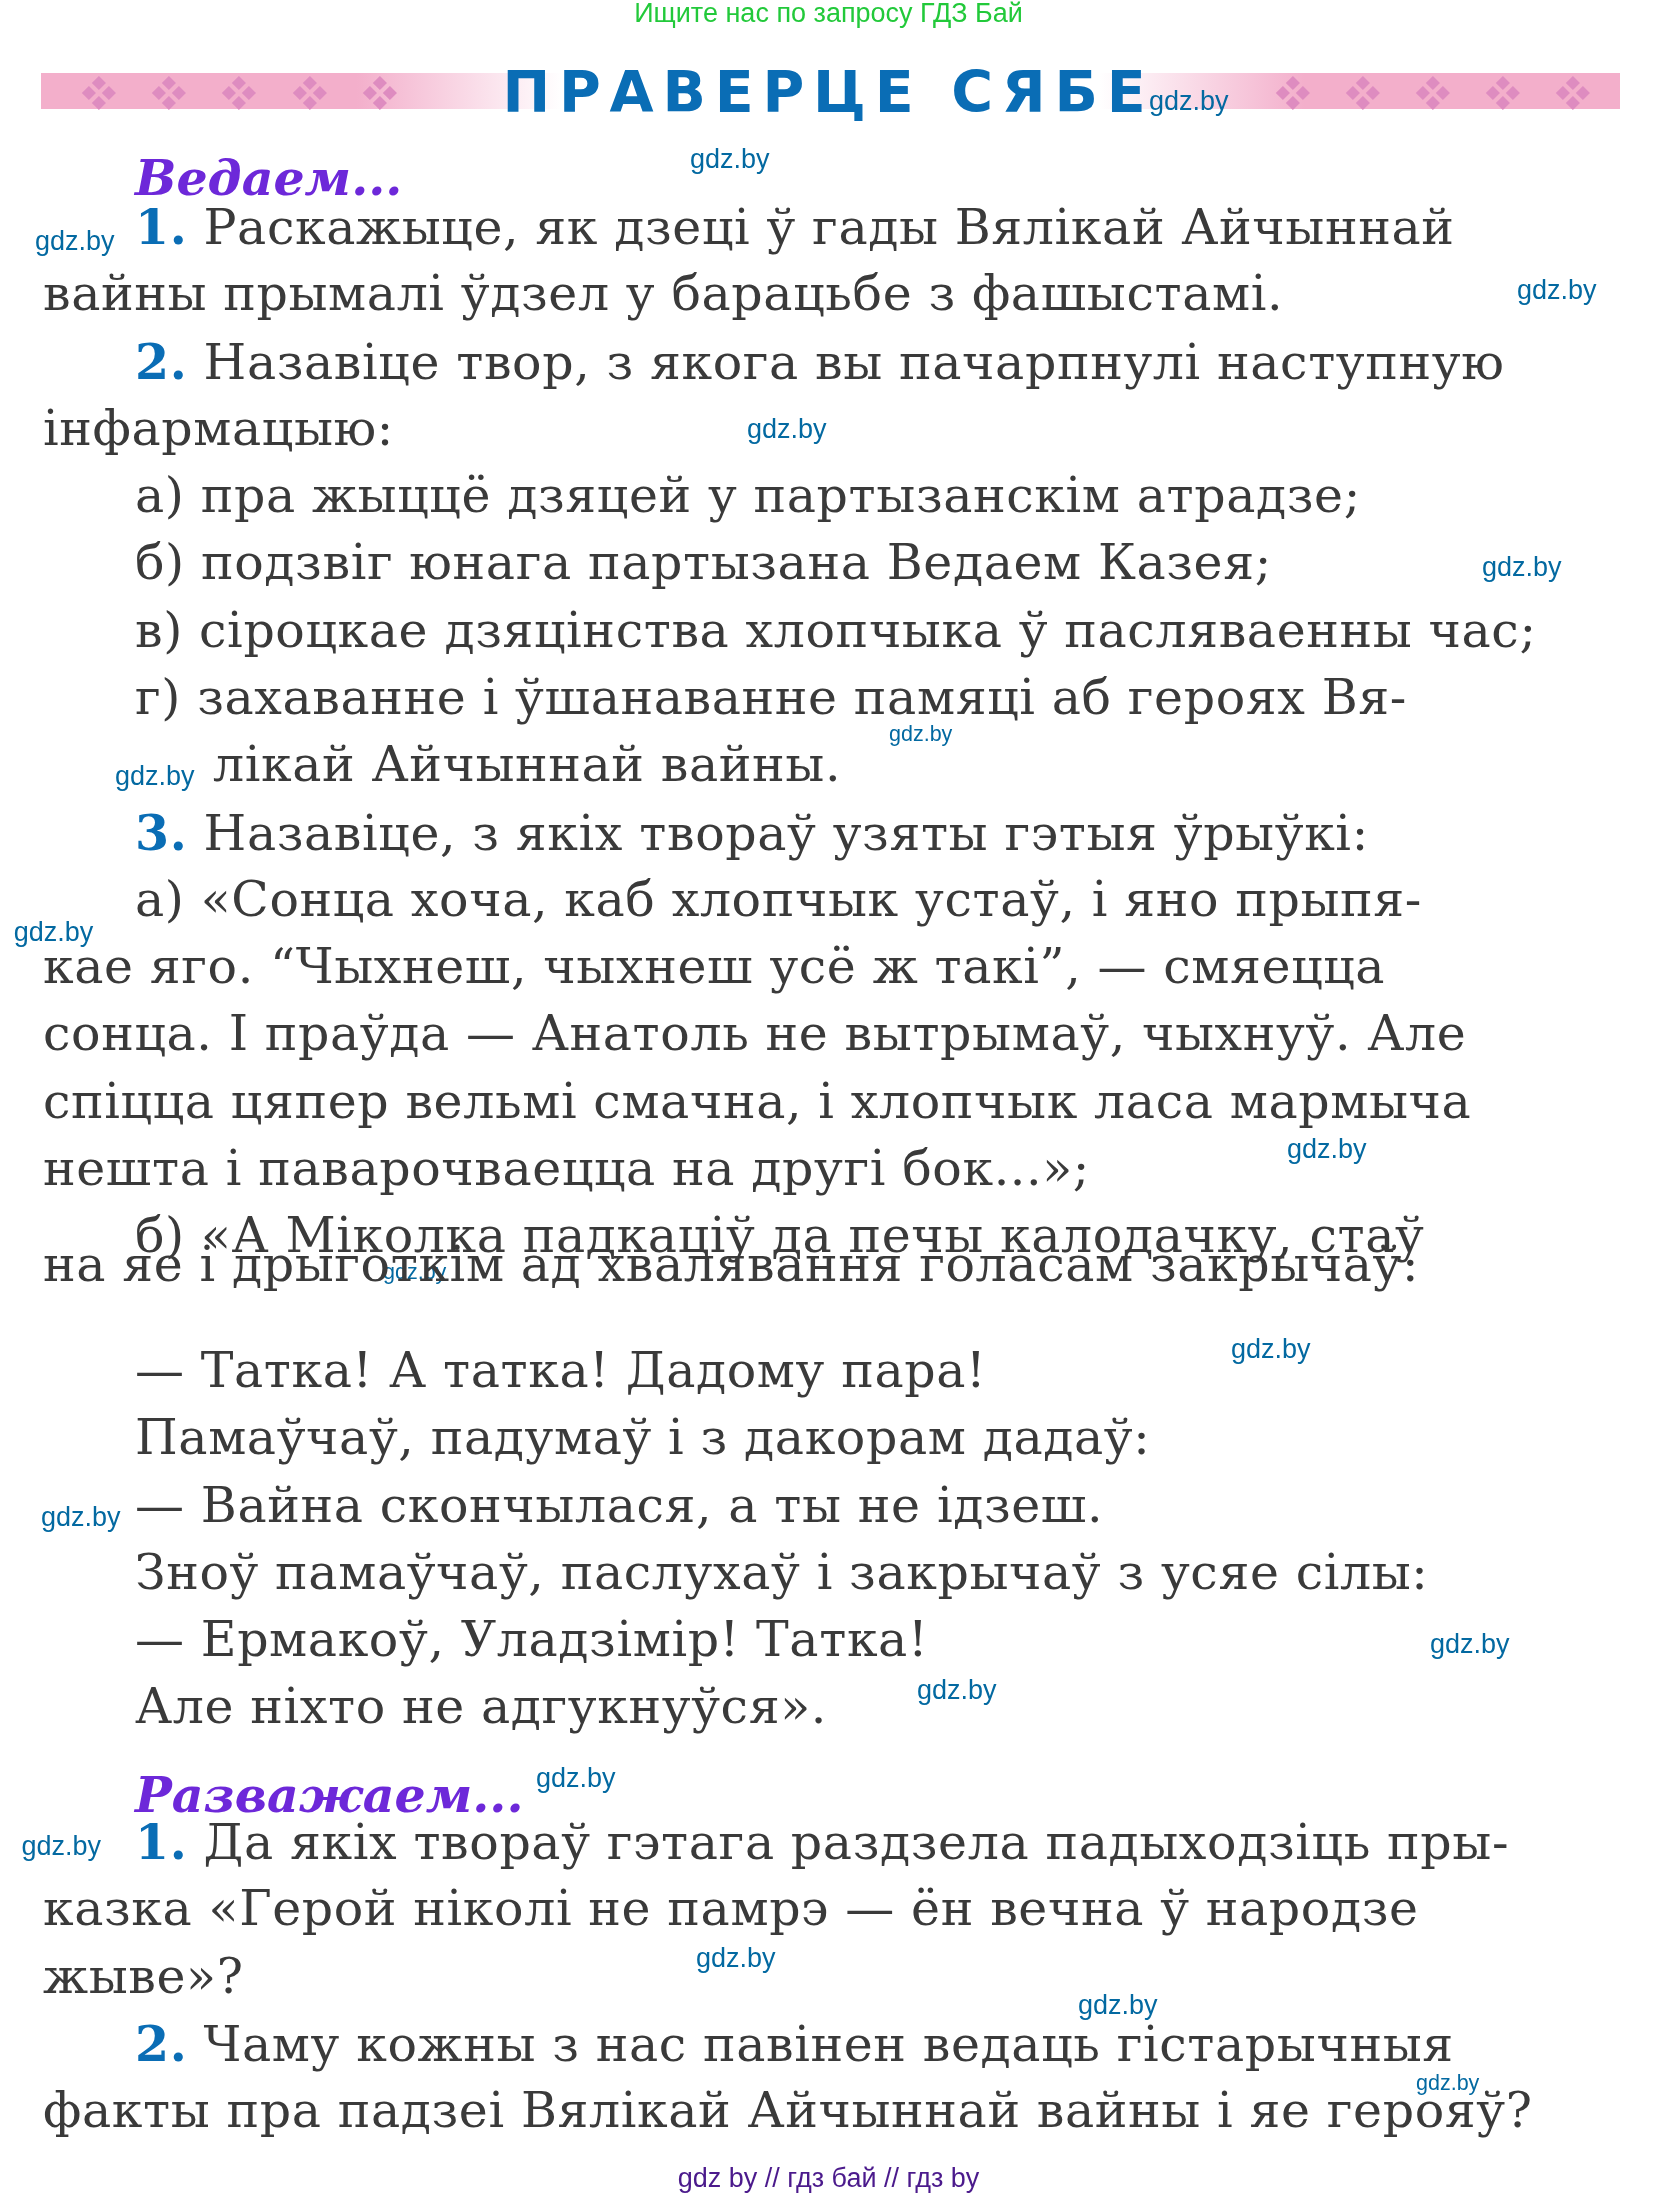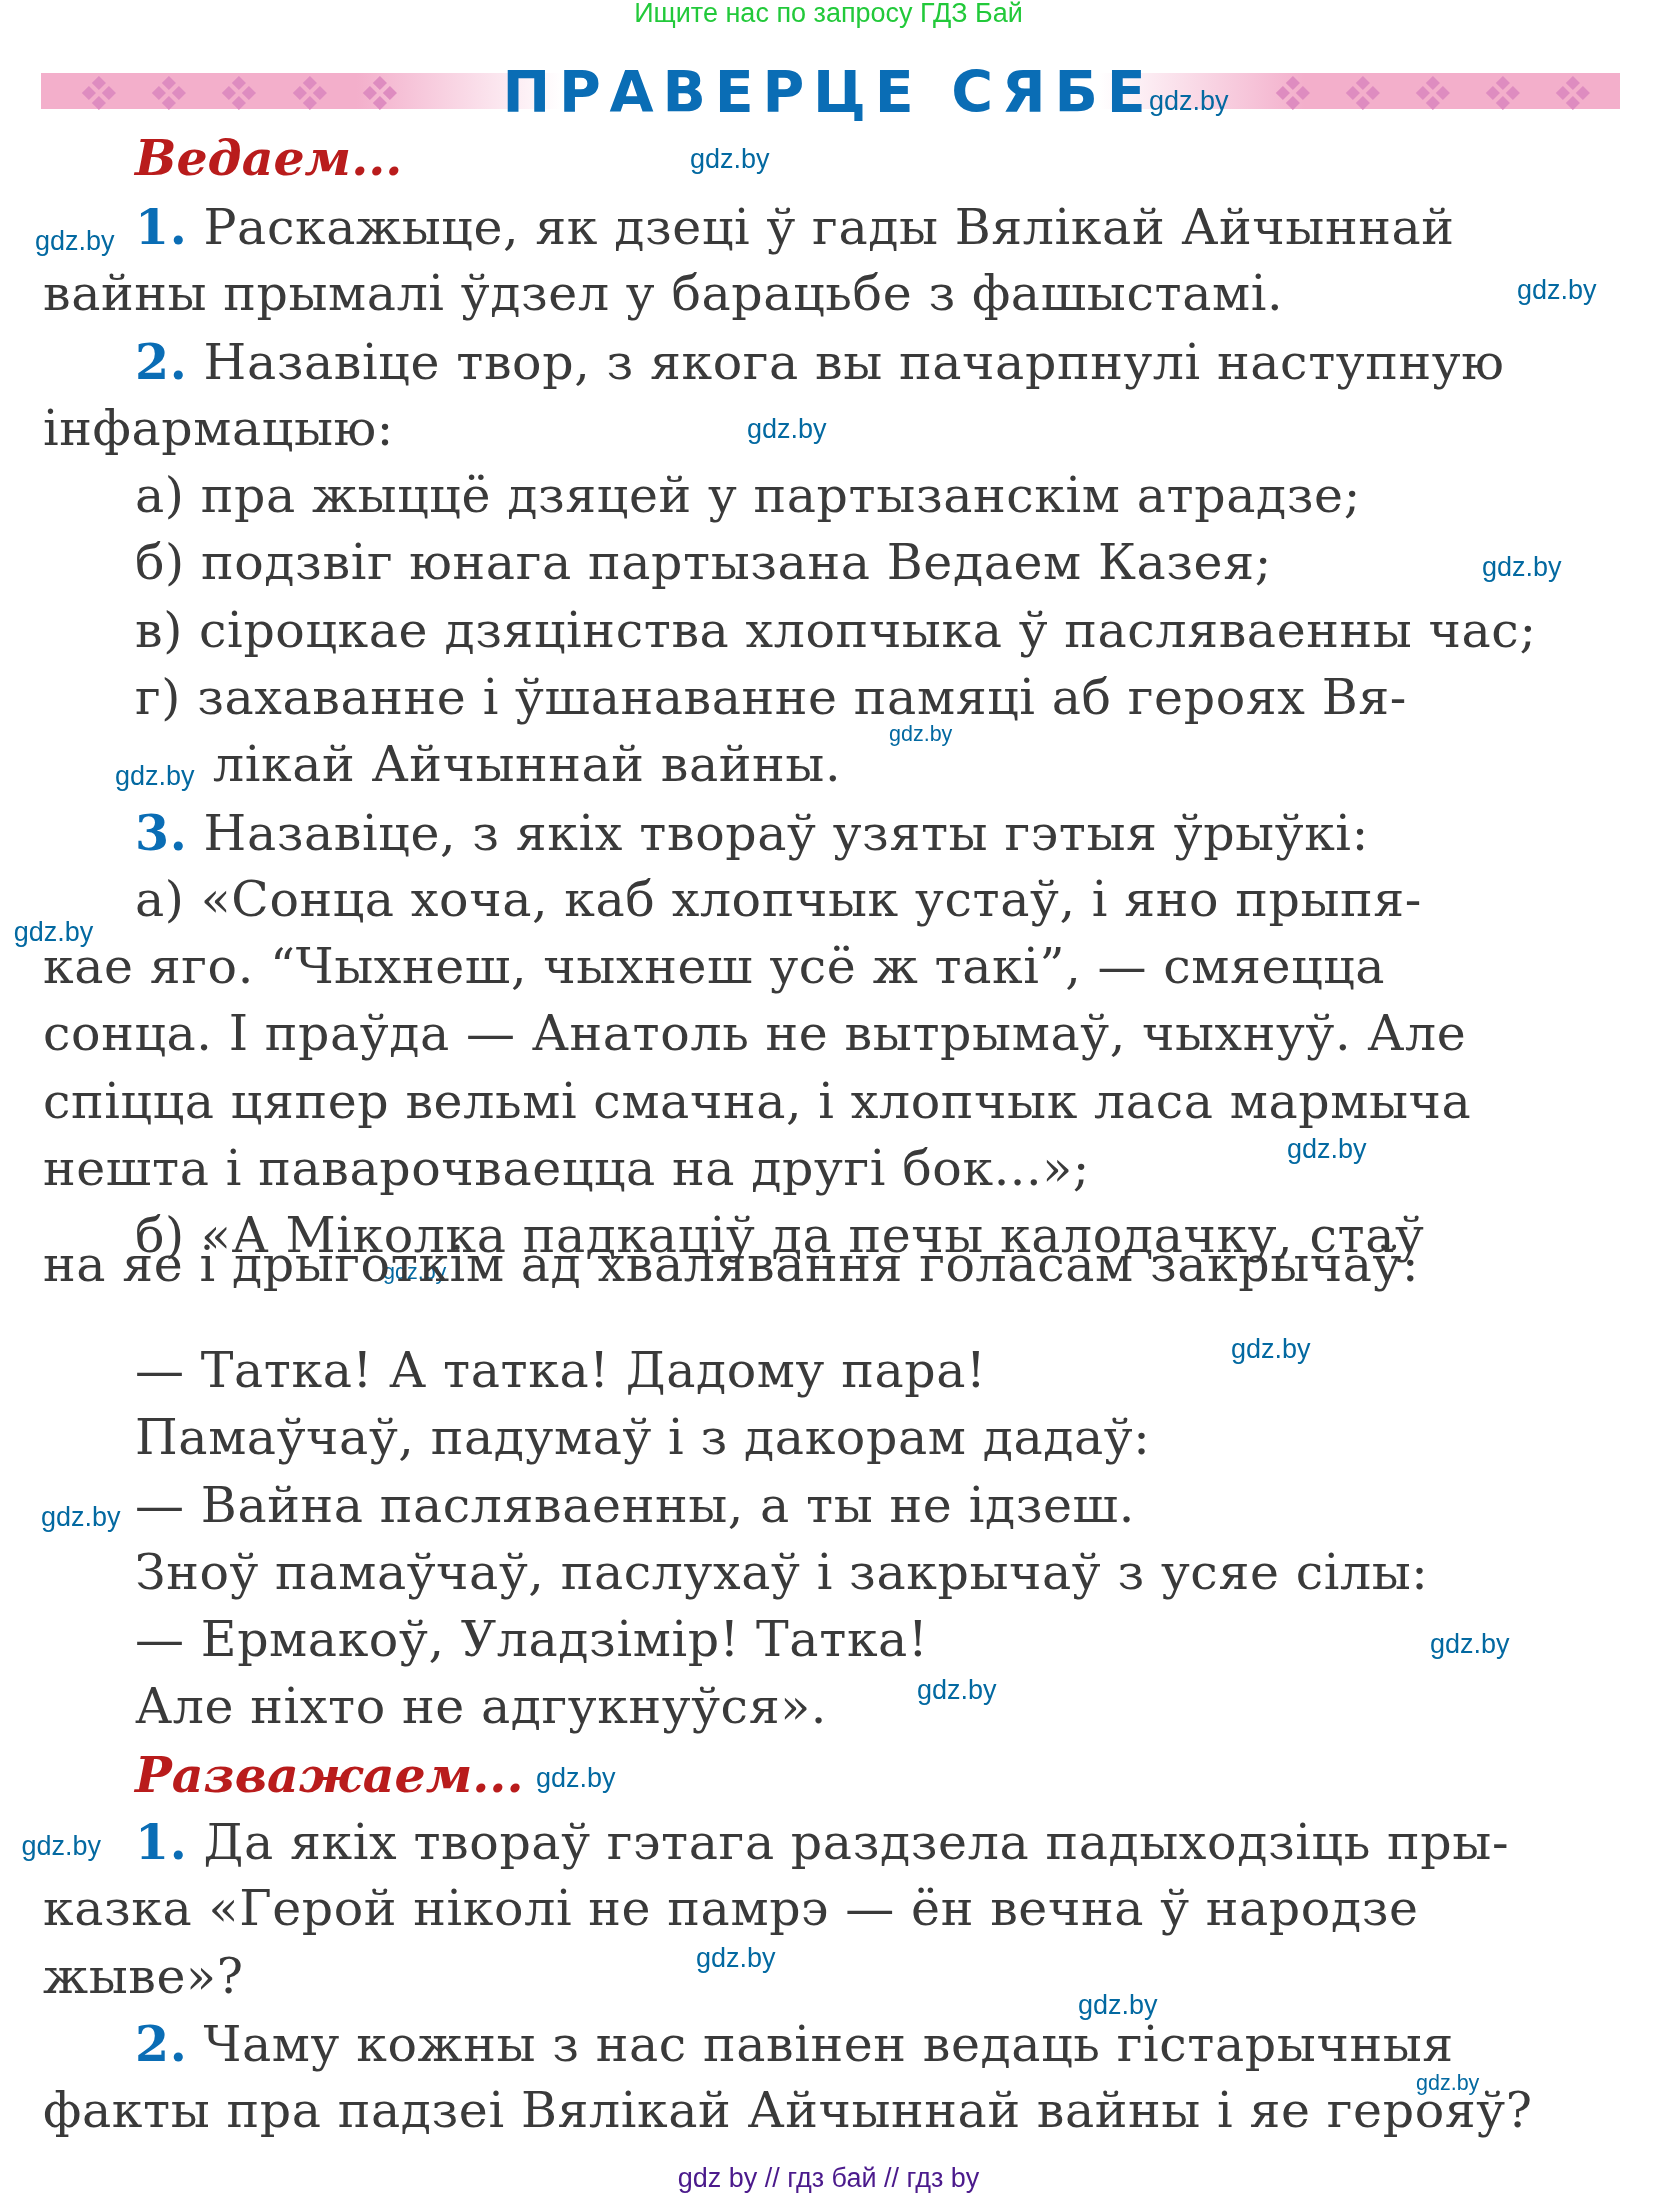--- a/index.html
+++ b/index.html
@@ -11,21 +11,21 @@
   .band { position:absolute; left:41px; top:73px; width:1579px; height:36px;
           background:linear-gradient(90deg,#f3afcb 0%,#f3afcb 20%,#ffffff 33%,#ffffff 67%,#f3afcb 80%,#f3afcb 100%); }
   .orn { position:absolute; top:78px; width:29px; height:29px; }
   .orn i { position:absolute; width:9.8px; height:9.8px; background:#de8cc0; transform:rotate(45deg); }
   .orn i:nth-child(1){ left:9.8px; top:0; }
   .orn i:nth-child(2){ left:0; top:9.8px; }
   .orn i:nth-child(3){ left:19.5px; top:9.8px; }
   .orn i:nth-child(4){ left:9.8px; top:19.5px; }
   .title { left:0; right:0; top:59px; text-align:center; font-family:"DejaVu Sans", sans-serif;
            font-weight:bold; font-size:57px; letter-spacing:8.8px; color:#0a6db5; }
-  .section { font-family:"DejaVu Serif", serif; font-style:italic; font-weight:bold; color:#b91c1c; font-size:49px; }
+  .section { font-family:"DejaVu Serif", serif; font-style:italic; font-weight:bold; color:#6d28d9; font-size:49px;margin-top:20px; }
   .wm { font-family:"Liberation Sans", sans-serif; color:#0369a1; font-size:27px; }
   .wm.sm { font-size:21.5px; }
   .line { font-size:49px; letter-spacing:0.6px; color:#3a3a3a; }
   .num { color:#0a6db5; font-weight:bold; }
   .footer { left:0; right:0; top:2163px; text-align:center; font-family:"Liberation Sans", sans-serif;
             font-size:27px; color:#4b1a8c; }
 </style>
 </head>
 <body>
 
@@ -126,21 +126,21 @@
 <div class="abs wm" style="left:1287px;top:1134px">gdz.by</div>
 <div class="abs line" style="left:43px;top:1140px">нешта і паварочваецца на другі бок...»;</div>
 
 <div class="abs line" style="left:135px;top:1207px">б) «А Міколка падкаціў да печы калодачку, стаў</div>
 <div class="abs wm sm" style="left:383px;top:1260px">gdz.by</div>
 <div class="abs line" style="left:43px;top:1236px">на яе і дрыготкім ад хвалявання голасам закрычаў:</div>
 <div class="abs wm" style="left:1231px;top:1334px">gdz.by</div>
 <div class="abs line" style="left:135px;top:1342px">— Татка! А татка! Дадому пара!</div>
 <div class="abs line" style="left:135px;top:1409px">Памаўчаў, падумаў і з дакорам дадаў:</div>
 <div class="abs wm" style="left:41px;top:1502px">gdz.by</div>
-<div class="abs line" style="left:135px;top:1477px">— Вайна пасляваенны, а ты не ідзеш.</div>
+<div class="abs line" style="left:135px;top:1477px">— Вайна скончылася, а ты не ідзеш.</div>
 <div class="abs line" style="left:135px;top:1544px">Зноў памаўчаў, паслухаў і закрычаў з усяе сілы:</div>
 <div class="abs line" style="left:135px;top:1611px">— Ермакоў, Уладзімір! Татка!</div>
 <div class="abs wm" style="left:1430px;top:1629px">gdz.by</div>
 <div class="abs line" style="left:135px;top:1678px">Але ніхто не адгукнуўся».</div>
 <div class="abs wm" style="left:917px;top:1675px">gdz.by</div>
 
 <div class="abs section" style="left:135px;top:1746px">Разважаем...</div>
 <div class="abs wm" style="left:536px;top:1763px">gdz.by</div>
 
 <div class="abs wm" style="left:21.5px;top:1831px">gdz.by</div>

